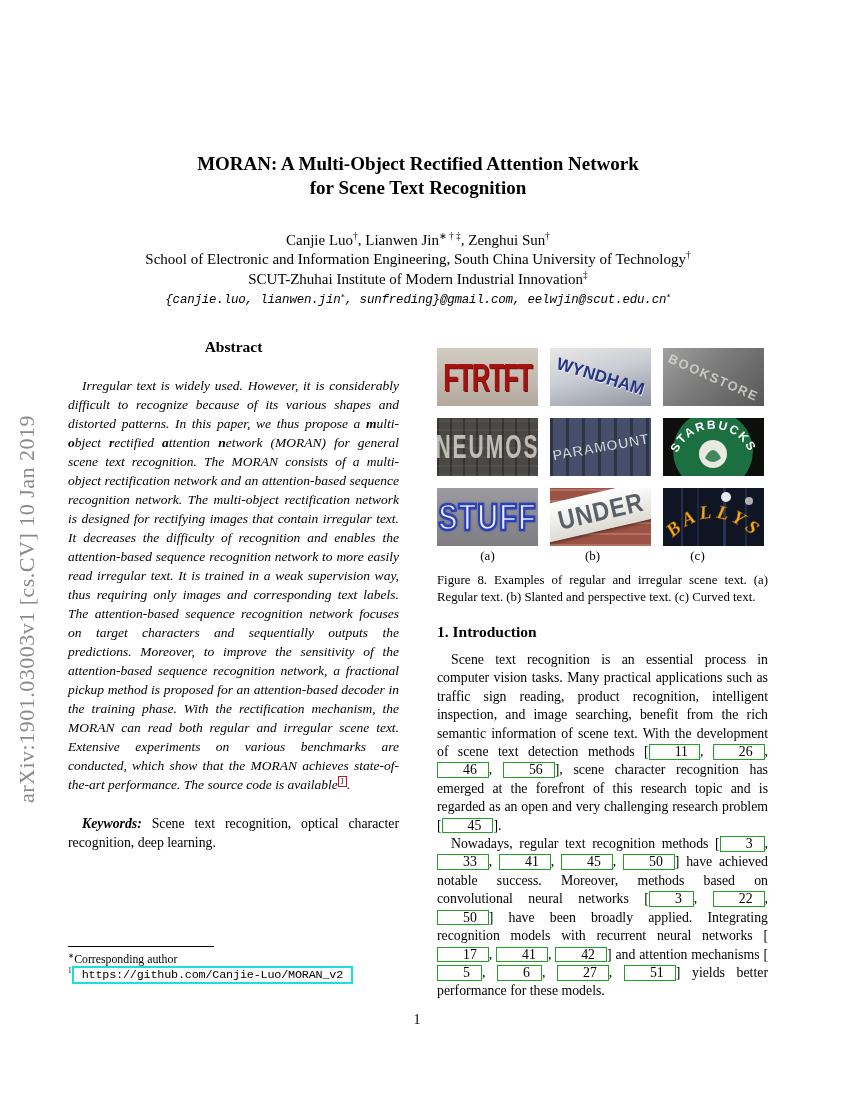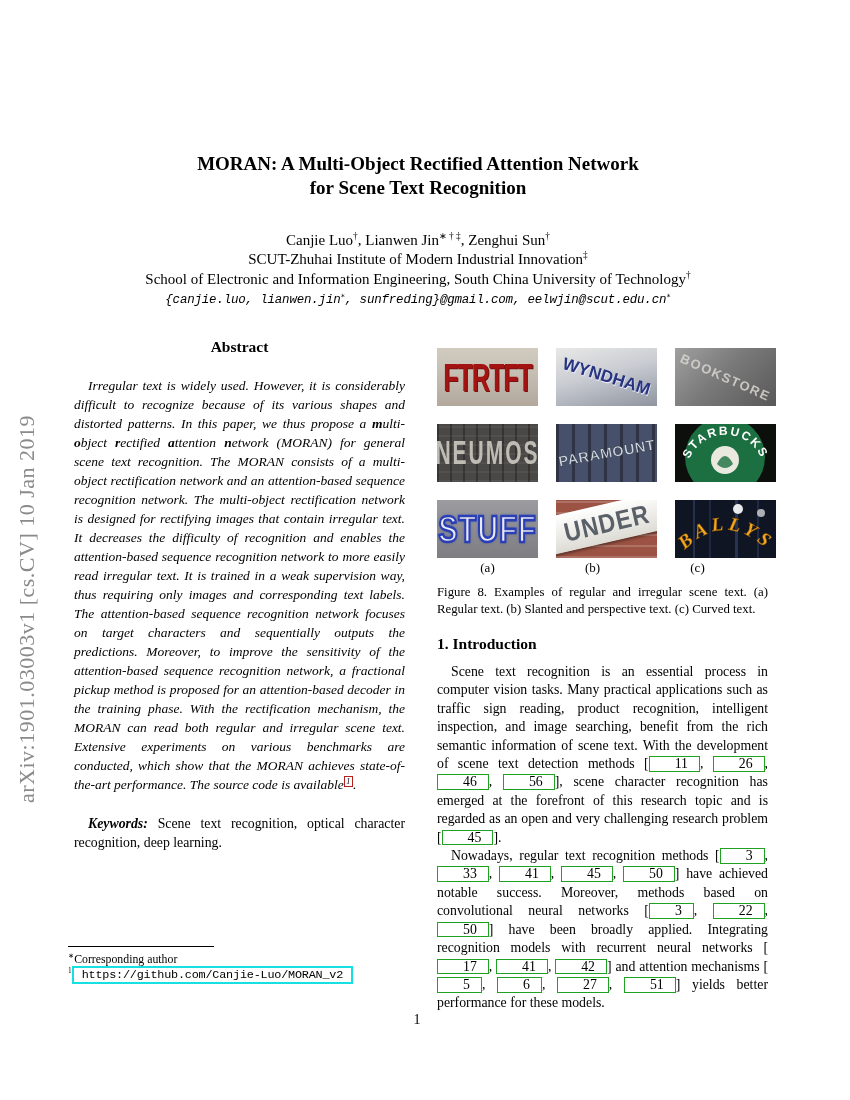--- a/index.html
+++ b/index.html
@@ -13,33 +13,33 @@
     writing-mode:vertical-rl;transform:rotate(180deg);
     font-size:22px;color:var(--arxiv-gray);letter-spacing:.5px;white-space:nowrap;}
   
   .header{position:absolute;left:68px;top:144px;width:700px;text-align:center;}
   .title{font-size:19px;font-weight:bold;line-height:24px;margin-top:8px;}
   .authors{margin-top:32px;font-size:15px;}
   .affil{font-size:15px;line-height:20px;}
   .email{margin-top:4px;font-family:"Liberation Mono",monospace;font-size:12.5px;letter-spacing:-.2px;font-style:italic;}
   sup{vertical-align:super;font-size:62%;line-height:0;}
   
-  .col-left{position:absolute;left:74px;top:338px;width:331px;}
+  .col-left{position:absolute;left:68px;top:338px;width:331px;}
   .col-right{position:absolute;left:437px;top:348px;width:331px;}
   .abs-heading{text-align:center;font-weight:bold;font-size:15.5px;}
   .abs-body{margin-top:20px;font-style:italic;font-size:13.5px;line-height:19px;
     text-align:justify;text-indent:14px;}
   .abs-body b{font-weight:bold;}
   .keywords{margin-top:21px;font-size:13.8px;line-height:18.5px;text-align:justify;text-indent:14px;}
   .kw-label{font-weight:bold;font-style:italic;}
   
   .cite{border:1px solid var(--green);padding:0 11px;line-height:1;display:inline-block;}
   .fnref{border:1px solid var(--red);padding:0 1.5px;font-size:60%;}
   
-  .fig-grid{display:grid;grid-template-columns:repeat(3,101px);grid-auto-rows:58px;gap:18px;}
+  .fig-grid{display:grid;grid-template-columns:repeat(3,101px);grid-auto-rows:58px;gap:12px;}
   .cell{position:relative;overflow:hidden;display:flex;align-items:center;justify-content:center;
         font-family:"Liberation Sans",sans-serif;}
   .cell span{white-space:nowrap;}
   .c-ftrtft{background:linear-gradient(180deg,#d2ccc0 0%,#c2bab0 55%,#b2a89c 100%);}
   .c-ftrtft span{color:#a31312;font-weight:800;font-size:25px;transform:scaleY(1.55);
     letter-spacing:-1px;text-shadow:1px 1px 0 #7c0f0f;}
   .c-neumos{background:#4a4846;
     background-image:repeating-linear-gradient(90deg,rgba(0,0,0,.28) 0 2px,transparent 2px 13px),
                      repeating-linear-gradient(0deg,rgba(255,255,255,.05) 0 2px,transparent 2px 9px);}
   .c-neumos span{color:#ccc9c1;font-weight:700;font-size:21px;transform:scaleY(1.6);
@@ -86,22 +86,22 @@
 <div class="page">
 
   <div class="arxiv-strip">arXiv:1901.03003v1  [cs.CV]  10 Jan 2019</div>
 
   <div class="header">
     <div class="title">
       <div>MORAN: A Multi-Object Rectified Attention Network</div>
       <div>for Scene Text Recognition</div>
     </div>
     <div class="authors">Canjie Luo<sup>†</sup>, Lianwen Jin<sup>∗ † ‡</sup>, Zenghui Sun<sup>†</sup></div>
+    <div class="affil">School of Electronic and Information Engineering, South China University of Technology<sup>†</sup></div>
     <div class="affil">SCUT-Zhuhai Institute of Modern Industrial Innovation<sup>‡</sup></div>
-    <div class="affil">School of Electronic and Information Engineering, South China University of Technology<sup>†</sup></div>
     <div class="email">{canjie.luo, lianwen.jin<sup>∗</sup>, sunfreding}@gmail.com, eelwjin@scut.edu.cn<sup>∗</sup></div>
   </div>
 
   <div class="col-left">
     <div class="abs-heading">Abstract</div>
     <div class="abs-body">Irregular text is widely used.  However, it is considerably difficult to recognize because of its various shapes and distorted patterns. In this paper, we thus propose a <b>m</b>ulti-<b>o</b>bject <b>r</b>ectified <b>a</b>ttention <b>n</b>etwork (MORAN) for general scene text recognition. The MORAN consists of a multi-object rectification network and an attention-based sequence recognition network. The multi-object rectification network is designed for rectifying images that contain irregular text. It decreases the difficulty of recognition and enables the attention-based sequence recognition network to more easily read irregular text. It is trained in a weak supervision way, thus requiring only images and corresponding text labels. The attention-based sequence recognition network focuses on target characters and sequentially outputs the predictions. Moreover, to improve the sensitivity of the attention-based sequence recognition network, a fractional pickup method is proposed for an attention-based decoder in the training phase. With the rectification mechanism, the MORAN can read both regular and irregular scene text. Extensive experiments on various benchmarks are conducted, which show that the MORAN achieves state-of-the-art performance. The source code is available<sup class="fnref">1</sup>.</div>
     <div class="keywords">
       <span class="kw-label">Keywords:</span><span>  Scene text recognition, optical character recognition, deep learning.</span>
     </div>
   </div>

